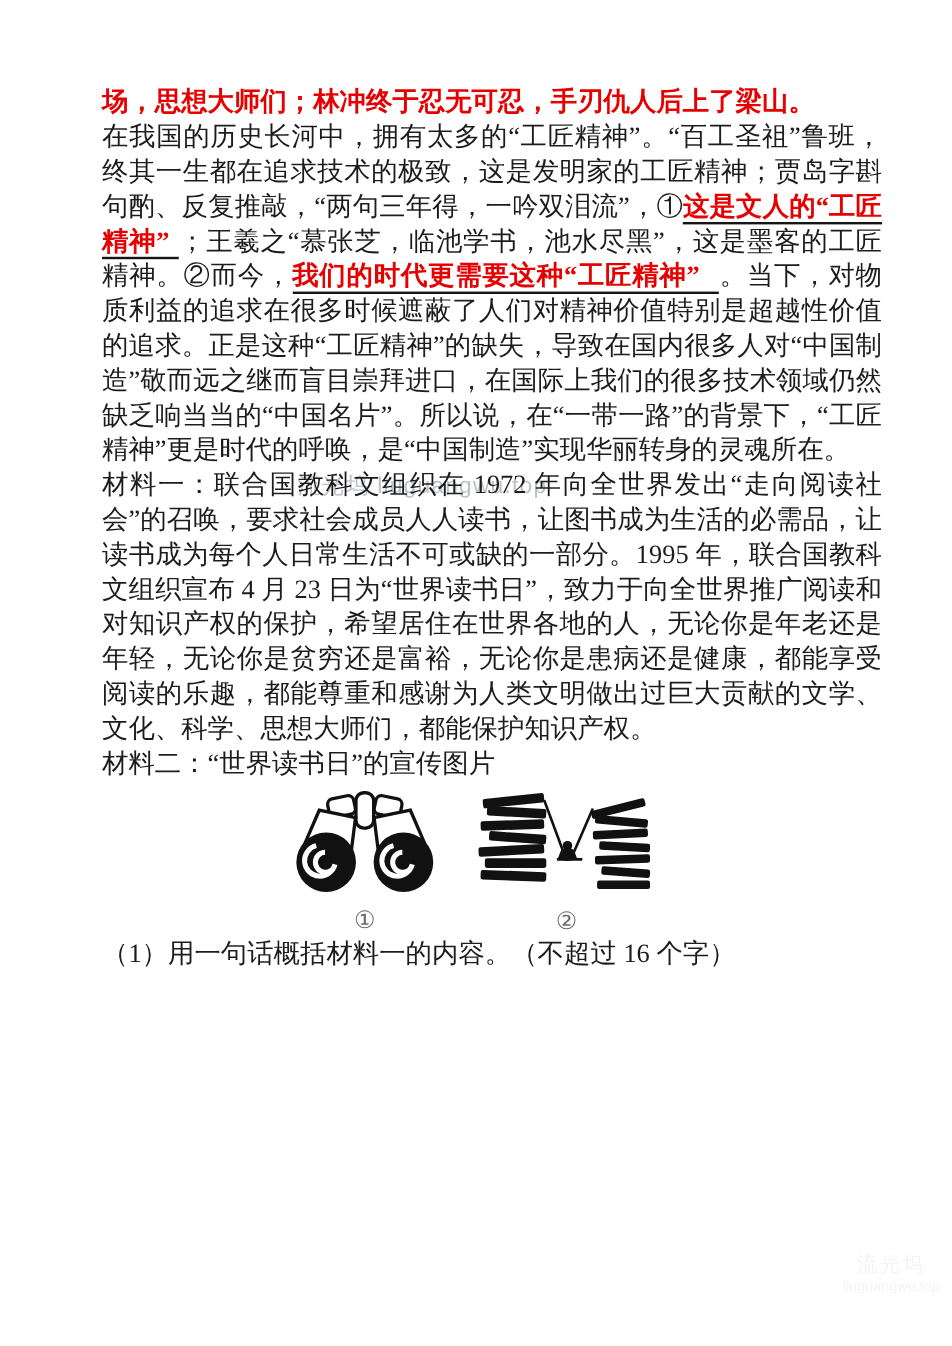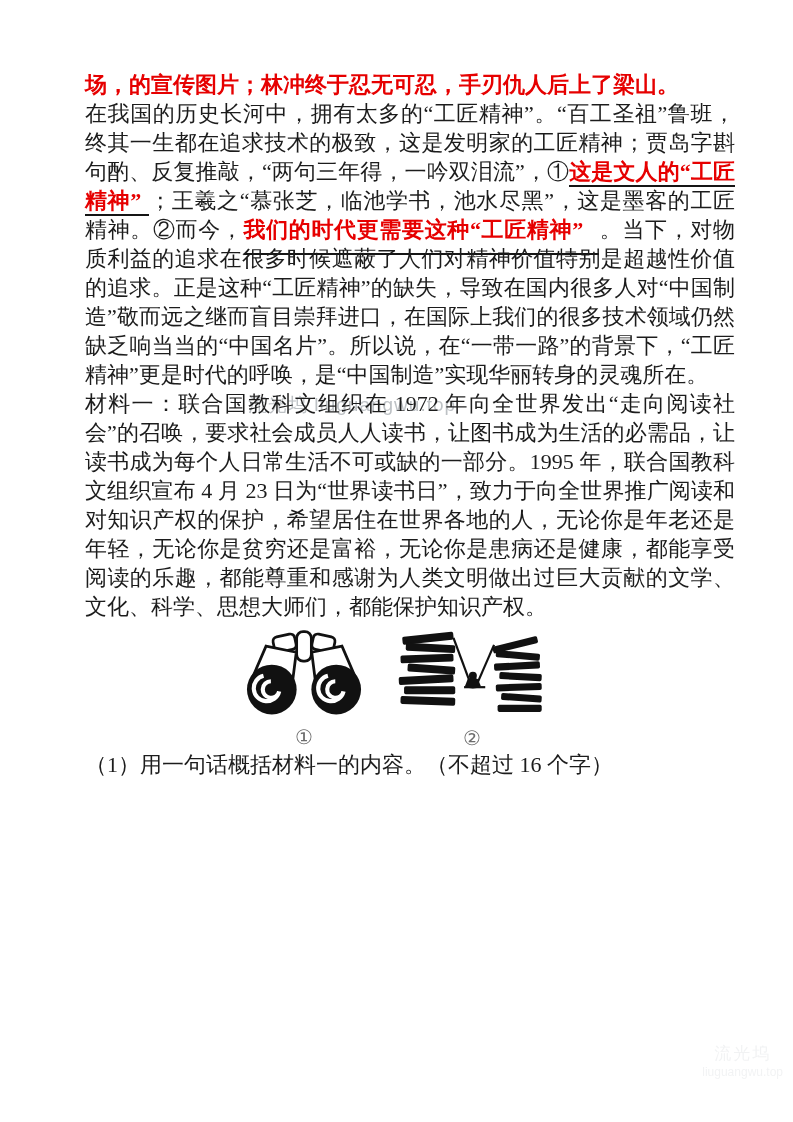--- a/index.html
+++ b/index.html
@@ -31,21 +31,21 @@
     color: #e60000;
     font-weight: 700;
   }
   .u1 {
     border-bottom: 2px solid #151515;
     padding-bottom: 1px;
     padding-right: 8px;
   }
   .u2 {
     border-bottom: 2px solid #151515;
-    padding-bottom: 11px;
+    padding-bottom: 1px;
     padding-right: 16px;
   }
   .qnum { margin-right: 14px; }
   .figures-row {
     display: flex;
     gap: 22px;
     margin: 6px 0 0 148px;
   }
   figure { margin: 0; text-align: center; }
   figcaption {
@@ -83,29 +83,30 @@
 </style>
 </head>
 <body>
 
 <div class="page">
 
   <div class="wm-mid">流光坞 liuguangwu.top</div>
 
   <div class="content">
 
-    <p class="block red">场，的宣传图片；林冲终于忍无可忍，手刃仇人后上了梁山。</p>
+    <p class="block red">场，思想大师们；林冲终于忍无可忍，手刃仇人后上了梁山。</p>
 
 
 
     <p class="block"><span>在我国的历史长河中，拥有太多的“工匠精神”。“百工圣祖”鲁班，终其一生都在追求技术的极致，这是发明家的工匠精神；贾岛字斟句酌、反复推敲，“两句三年得，一吟双泪流”，①</span><span class="red u1">这是文人的“工匠精神”</span><span>；王羲之“慕张芝，临池学书，池水尽黑”，这是墨客的工匠精神。②而今，</span><span class="red u2">我们的时代更需要这种“工匠精神”</span><span>。当下，对物质利益的追求在很多时候遮蔽了人们对精神价值特别是超越性价值的追求。正是这种“工匠精神”的缺失，导致在国内很多人对“中国制造”敬而远之继而盲目崇拜进口，在国际上我们的很多技术领域仍然缺乏响当当的“中国名片”。所以说，在“一带一路”的背景下，“工匠精神”更是时代的呼唤，是“中国制造”实现华丽转身的灵魂所在。</span></p>
 
 
     <p class="block">材料一：联合国教科文组织在 1972 年向全世界发出“走向阅读社会”的召唤，要求社会成员人人读书，让图书成为生活的必需品，让读书成为每个人日常生活不可或缺的一部分。1995 年，联合国教科文组织宣布 4 月 23 日为“世界读书日”，致力于向全世界推广阅读和对知识产权的保护，希望居住在世界各地的人，无论你是年老还是年轻，无论你是贫穷还是富裕，无论你是患病还是健康，都能享受阅读的乐趣，都能尊重和感谢为人类文明做出过巨大贡献的文学、文化、科学、思想大师们，都能保护知识产权。</p>
 
+    <p class="block">材料二：“世界读书日”的宣传图片</p>
 
     <div class="figures-row">
 
       <figure>
         <svg viewBox="0 0 150 100" width="142" height="92">
           <g stroke="#111" stroke-width="3" fill="#fff">
             <rect x="67" y="5" width="16" height="32" rx="7"></rect>
             <rect x="42" y="9" width="24" height="17" rx="5" transform="rotate(-12 54 18)"></rect>
             <rect x="84" y="9" width="24" height="17" rx="5" transform="rotate(12 96 18)"></rect>
             <path d="M36 20 L68 30 L60 64 L18 52 Z" transform="rotate(-6 43 42)"></path>

